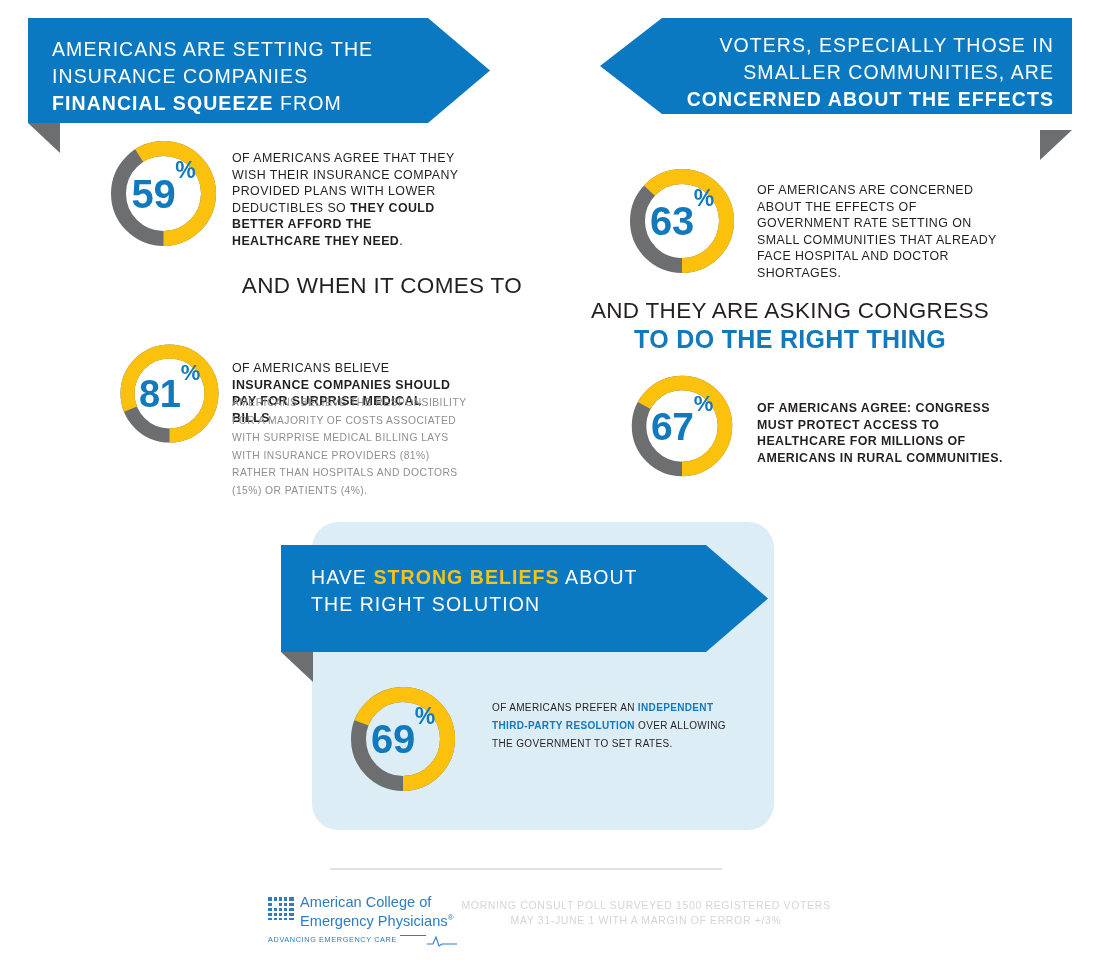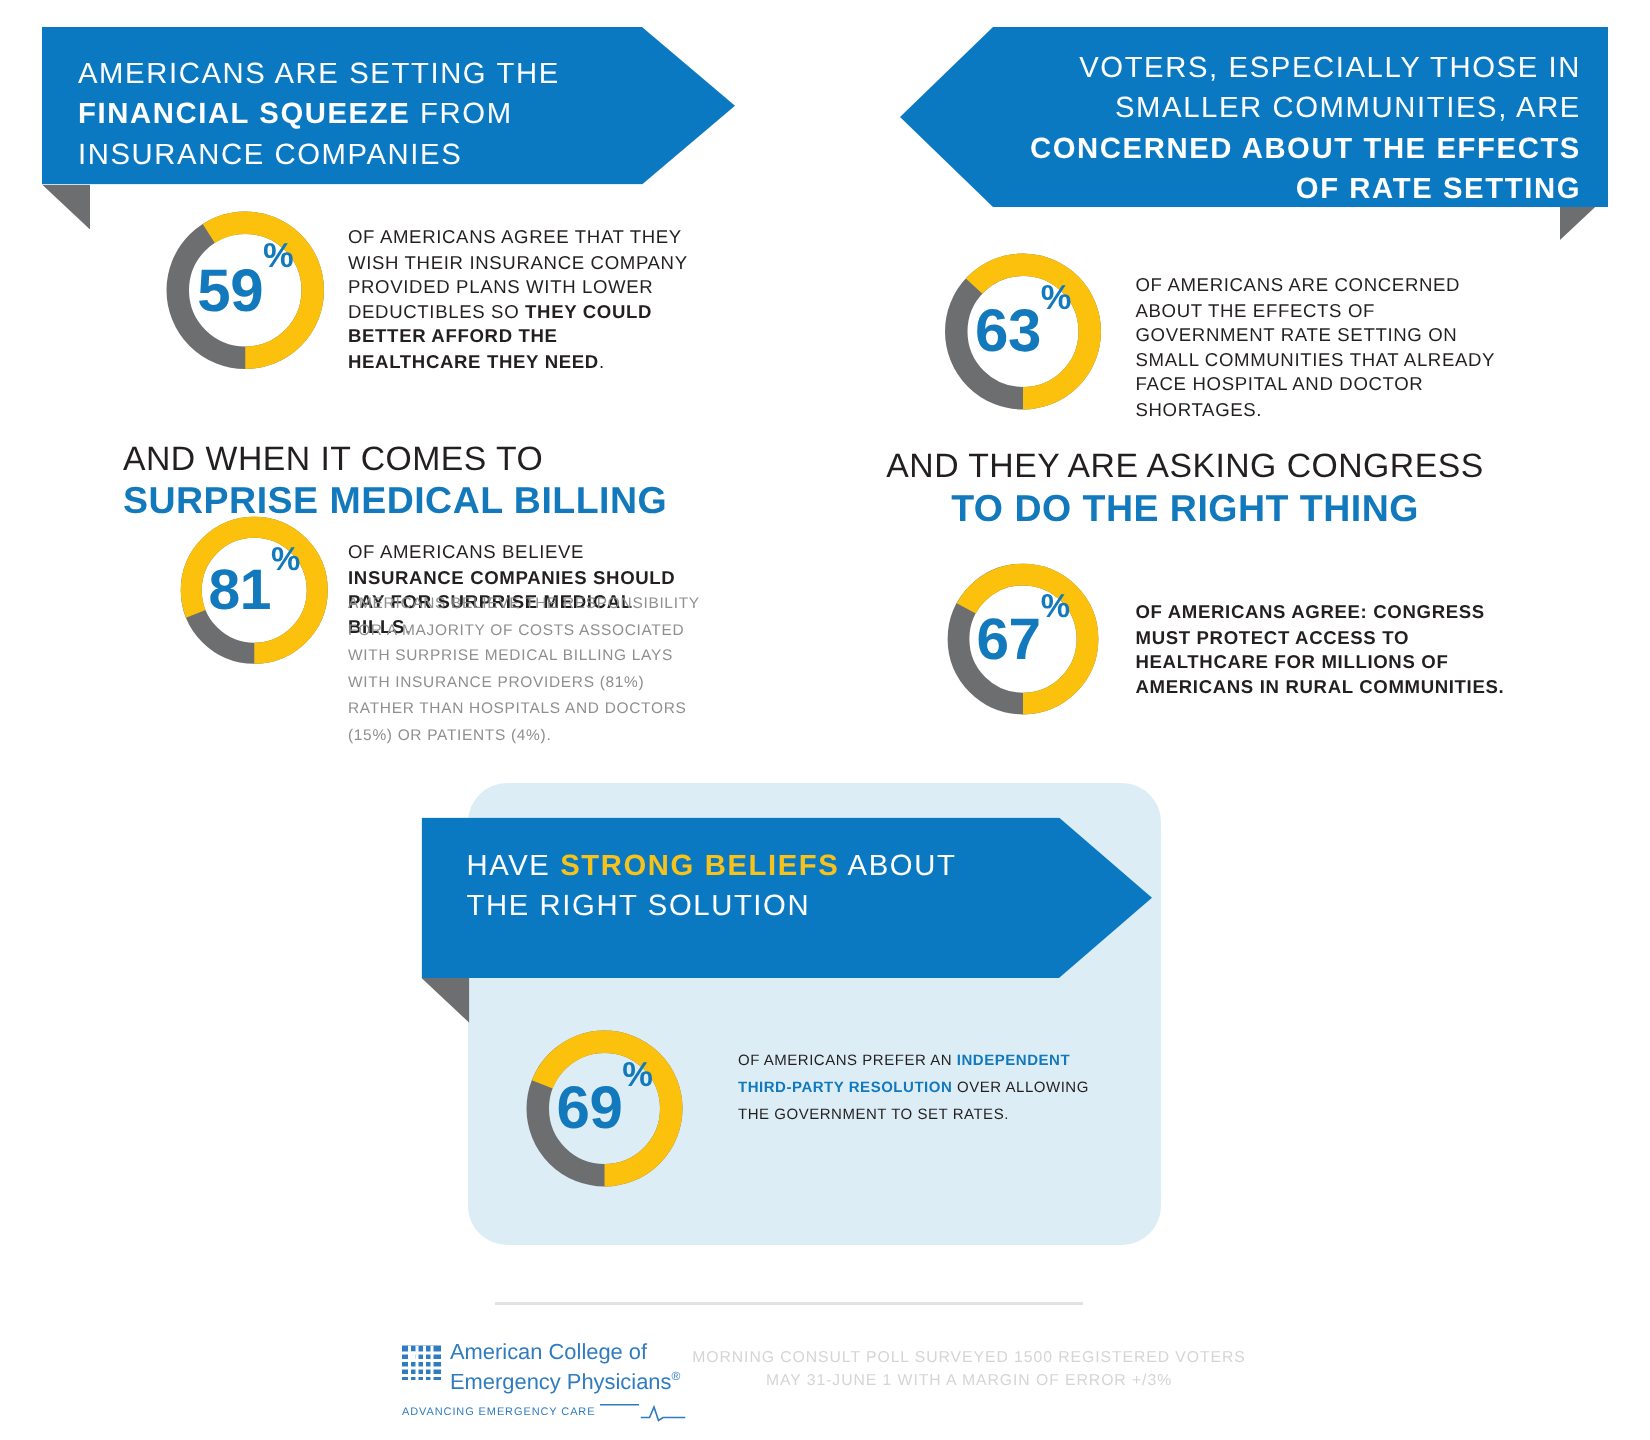--- a/index.html
+++ b/index.html
@@ -146,64 +146,63 @@
 </head>
 <body>
 
 <div class="stage">
 
   <div class="panel" style="left:312px;top:522px;width:462px;height:308px;"></div>
 
   <div class="shadow-tri left" style="left:28px;top:123px;"></div>
   <div class="banner right-arrow" style="left:28px;top:18px;width:462px;height:105px;padding:18px 0 0 24px;">
     <span class="banner-line">AMERICANS ARE SETTING THE</span>
+    <span class="banner-line">INSURANCE COMPANIES</span>
     <span class="banner-line"><b>FINANCIAL SQUEEZE</b><span> FROM</span></span>
-    <span class="banner-line">INSURANCE COMPANIES</span>
   </div>
 
   <div class="donut-wrap" style="left:107px;top:137px;">
     <div class="donut" style="width:113px;height:113px;">
       <svg width="113" height="113" viewBox="0 0 113 113" aria-hidden="true">
         <circle cx="56.5" cy="56.5" r="45" fill="none" stroke="#6d6e70" stroke-width="15"></circle>
         <circle cx="56.5" cy="56.5" r="45" fill="none" stroke="#fbc10d" stroke-width="15" stroke-dasharray="166.8 116.0" transform="rotate(-90 56.5 56.5) scale(-1,1) translate(-113,0)"></circle>
       </svg>
       <div class="donut-label">
         <span class="num" style="font-size:40px;">59</span>
           <span class="pct" style="font-size:23px;align-self:flex-start;margin-top:22px;">%</span>
       </div>
     </div>
   </div>
   <div class="stat-text" style="left:232px;top:150px;width:228px;">
     <span>OF AMERICANS AGREE THAT THEY WISH THEIR INSURANCE COMPANY PROVIDED PLANS WITH LOWER DEDUCTIBLES SO </span><b>THEY COULD BETTER AFFORD THE HEALTHCARE THEY NEED</b><span>.</span>
   </div>
 
-  <div class="section-head" style="left:82px;top:272px;width:440px;text-align:left;margin-top:20px;">
+  <div class="section-head" style="left:82px;top:272px;width:440px;text-align:right;">
     <span class="l1">AND WHEN IT COMES TO</span>
-    <span class="l2">SURPRISE MEDICAL BILLING</span>
   </div>
 
   <div class="donut-wrap" style="left:117px;top:341px;">
     <div class="donut" style="width:105px;height:105px;">
       <svg width="105" height="105" viewBox="0 0 105 105" aria-hidden="true">
         <circle cx="52.5" cy="52.5" r="42" fill="none" stroke="#6d6e70" stroke-width="14"></circle>
         <circle cx="52.5" cy="52.5" r="42" fill="none" stroke="#fbc10d" stroke-width="14" stroke-dasharray="213.7 50.2" transform="rotate(-90 52.5 52.5) scale(-1,1) translate(-105,0)"></circle>
       </svg>
       <div class="donut-label">
         <span class="num" style="font-size:38px;">81</span>
           <span class="pct" style="font-size:22px;align-self:flex-start;margin-top:21px;">%</span>
       </div>
     </div>
   </div>
   <div class="stat-text" style="left:232px;top:360px;width:232px;">
     <span>OF AMERICANS BELIEVE </span><b>INSURANCE COMPANIES SHOULD PAY FOR SURPRISE MEDICAL BILLS</b><span>.</span>
   </div>
   <div class="sub-text" style="left:232px;top:394px;width:242px;">AMERICANS BELIEVE THE RESPONSIBILITY FOR A MAJORITY OF COSTS ASSOCIATED WITH SURPRISE MEDICAL BILLING LAYS WITH INSURANCE PROVIDERS (81%) RATHER THAN HOSPITALS AND DOCTORS (15%) OR PATIENTS (4%).</div>
 
   <div class="shadow-tri right" style="left:1040px;top:130px;"></div>
-  <div class="banner left-arrow" style="left:600px;top:18px;width:472px;height:120px;padding:14px 18px 0 0;text-align:right;">
+  <div class="banner left-arrow" style="left:600px;top:18px;width:472px;height:96px;padding:14px 18px 0 0;text-align:right;">
     <span class="banner-line">VOTERS, ESPECIALLY THOSE IN</span>
     <span class="banner-line">SMALLER COMMUNITIES, ARE</span>
     <span class="banner-line"><b>CONCERNED ABOUT THE EFFECTS</b></span>
     <span class="banner-line"><b>OF RATE SETTING</b></span>
   </div>
 
   <div class="donut-wrap" style="left:626px;top:165px;">
     <div class="donut" style="width:112px;height:112px;">
       <svg width="112" height="112" viewBox="0 0 112 112" aria-hidden="true">
         <circle cx="56" cy="56" r="44.5" fill="none" stroke="#6d6e70" stroke-width="15"></circle>

